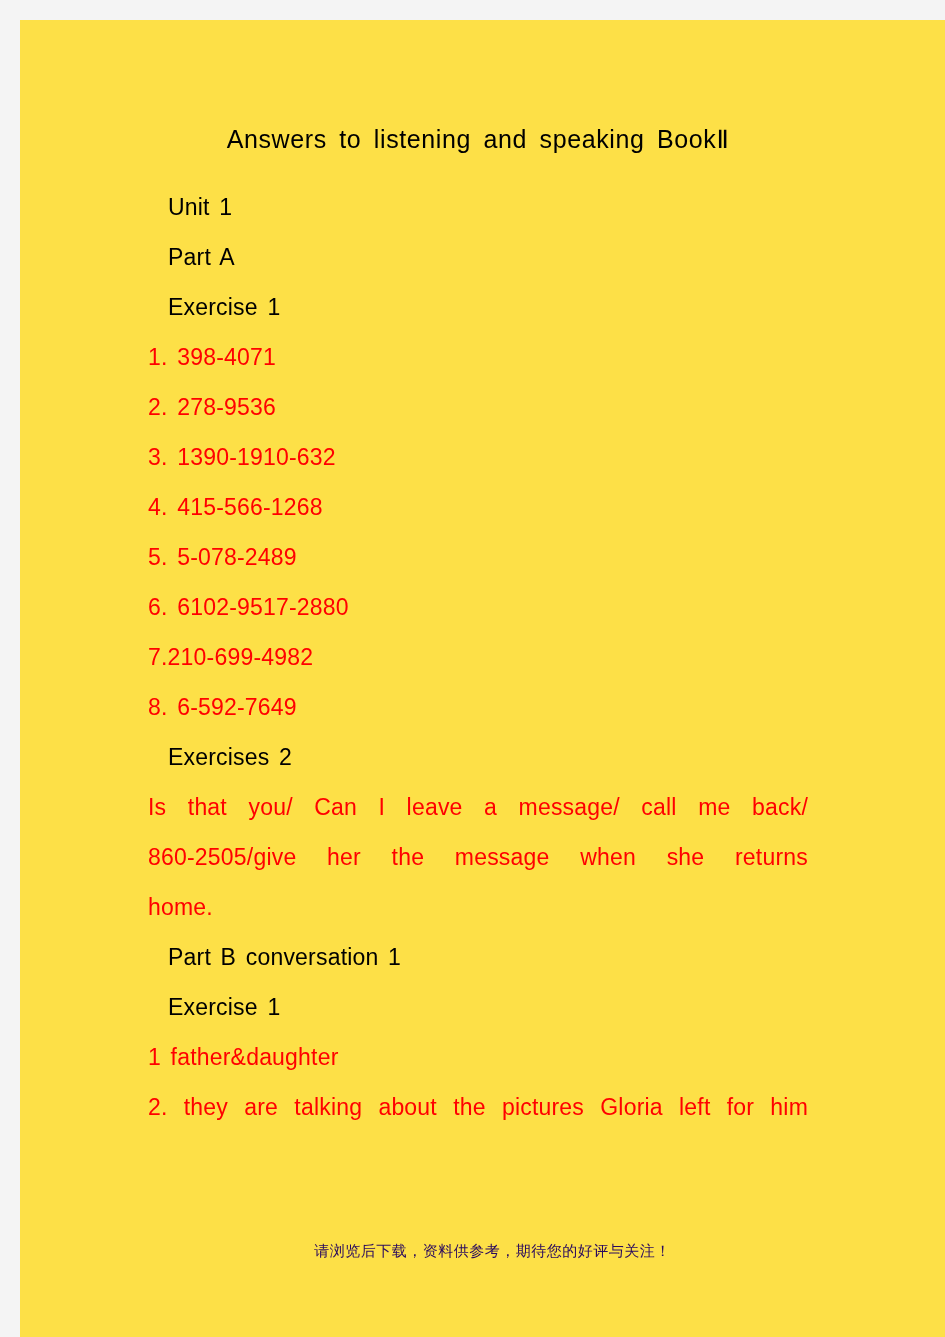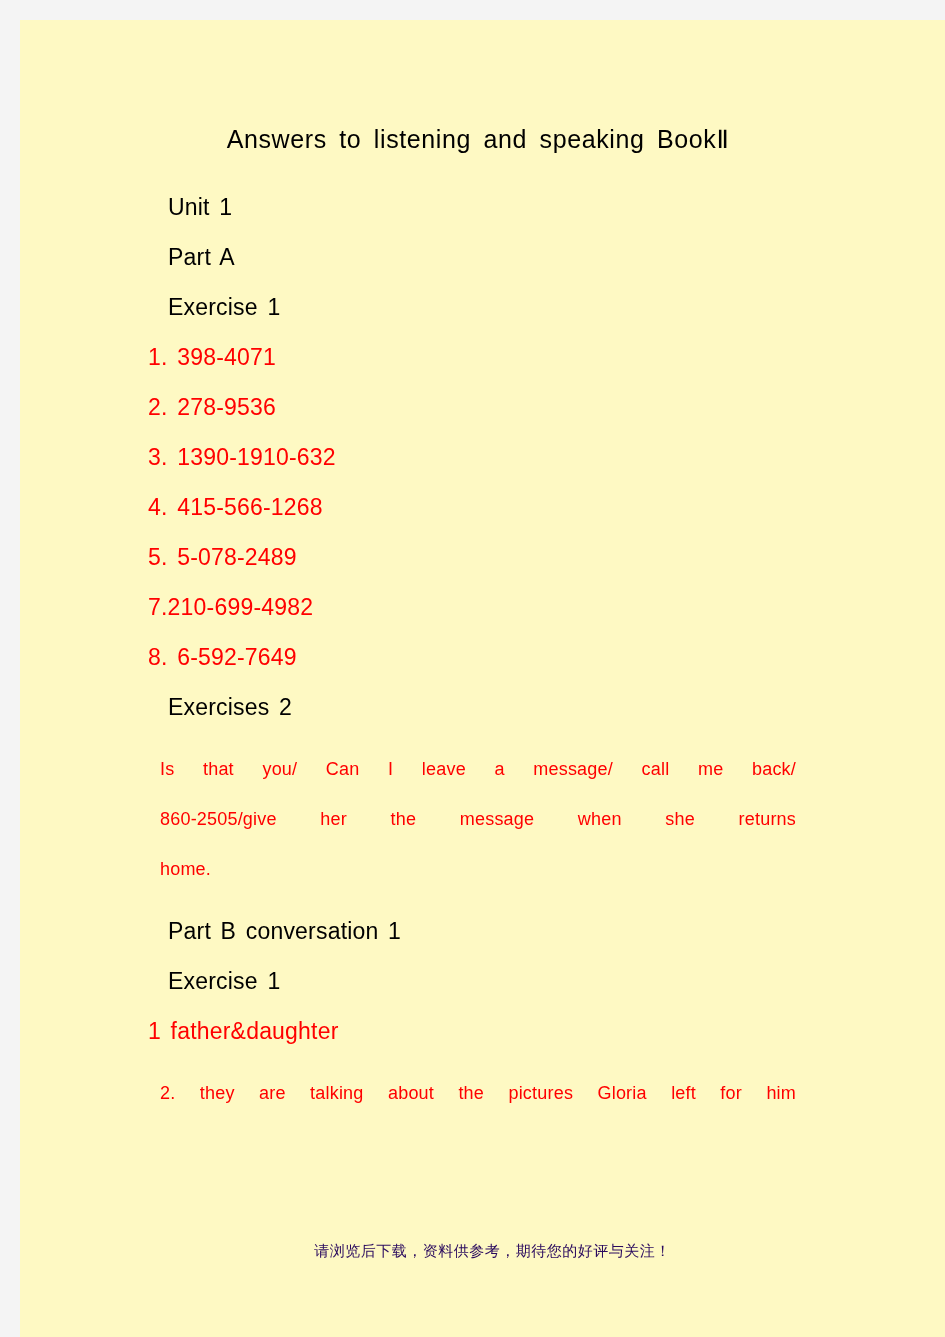--- a/index.html
+++ b/index.html
@@ -32,21 +32,21 @@
     height: 1337px;
     background: #f4f4f4;
   }
 
   .page {
     position: absolute;
     left: 20px;
     top: 20px;
     width: 925px;
     height: 1317px;
-    background: #fef9c3;
+    background: #fde047;
   }
 
   .content {
     position: absolute;
     left: 128px;
     top: 105px;
     width: 660px;
   }
 
   .doc-title {
@@ -67,23 +67,23 @@
     white-space: nowrap;
     word-spacing: 3px;
     letter-spacing: 0.2px;
   }
 
   .line.black { color: #000000; margin-left: 20px; }
   .line.red   { color: #ff0000; }
 
   
   .para {
-    font-size: 18px;
+    font-size: 23px;
     line-height: 50px;
-    margin: 12px;
+    margin: 0;
     color: #ff0000;
     text-align: justify;
     text-align-last: left;
     letter-spacing: 0.2px;
   }
   .para > span {
     display: block;
   }
   .jline {
     display: block;
@@ -125,20 +125,21 @@
 
     <div class="line black">Part A</div>
 
     <div class="line black">Exercise 1</div>
 
     <div class="line red">1. 398-4071</div>
     <div class="line red">2. 278-9536</div>
     <div class="line red">3. 1390-1910-632</div>
     <div class="line red">4. 415-566-1268</div>
     <div class="line red">5. 5-078-2489</div>
+    <div class="line red">6. 6102-9517-2880</div>
     <div class="line red">7.210-699-4982</div>
     <div class="line red">8. 6-592-7649</div>
 
     <div class="line black">Exercises 2</div>
 
     <div class="para">
       <span class="jline">Is that you/ Can I leave a message/ call me back/</span>
       <span class="jline">860-2505/give her the message when she returns</span>
       <span class="jline-last">home.</span>
     </div>

